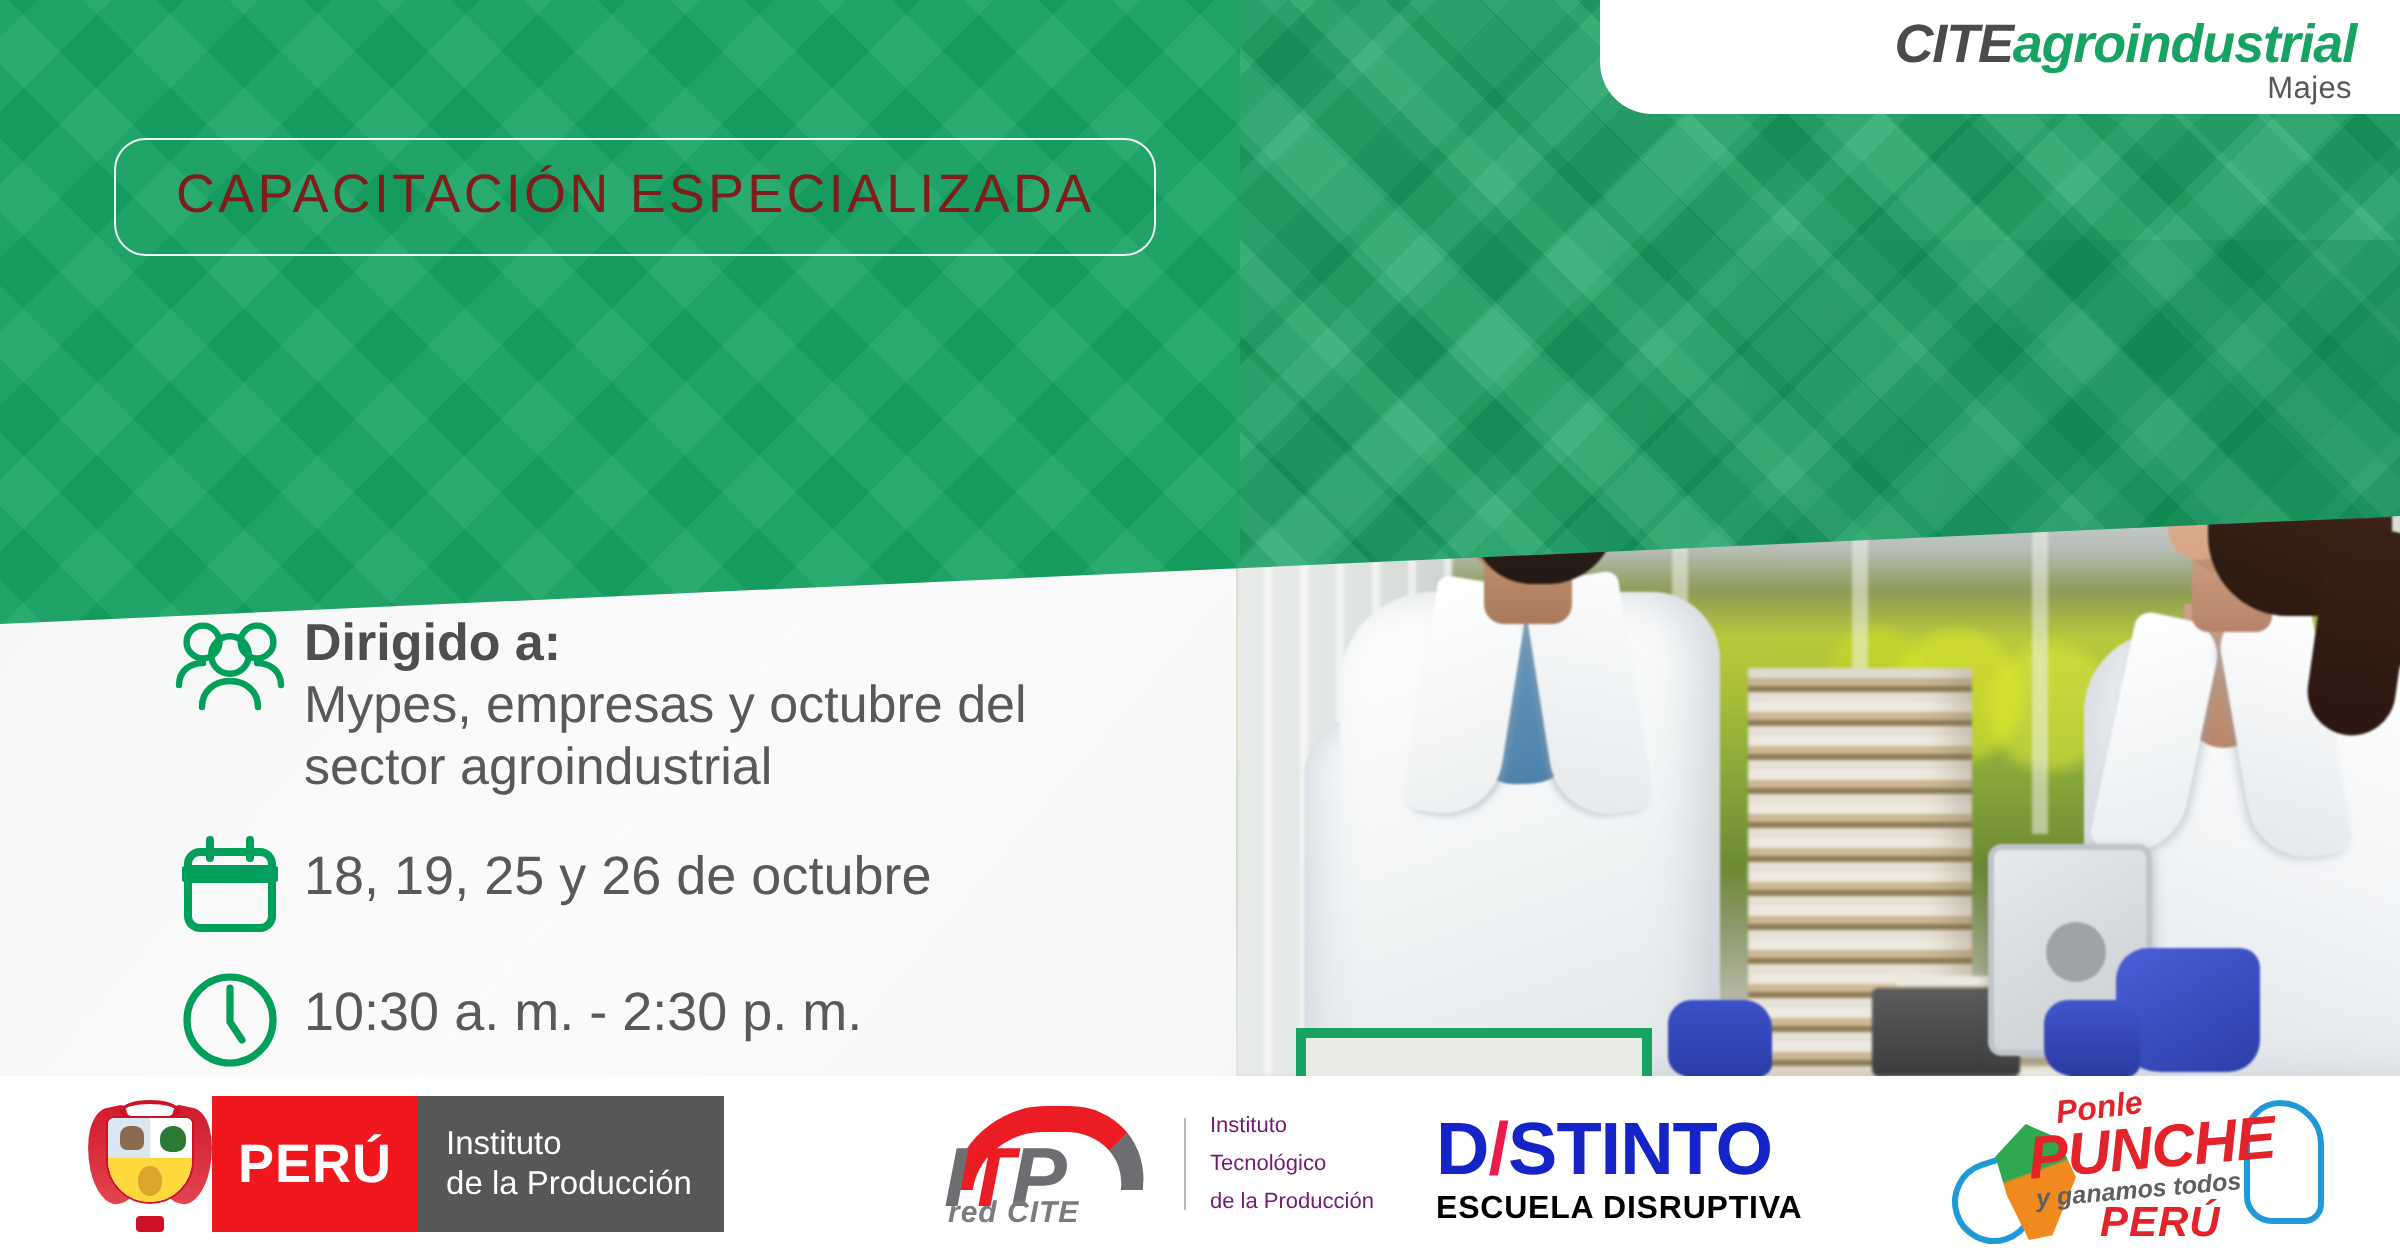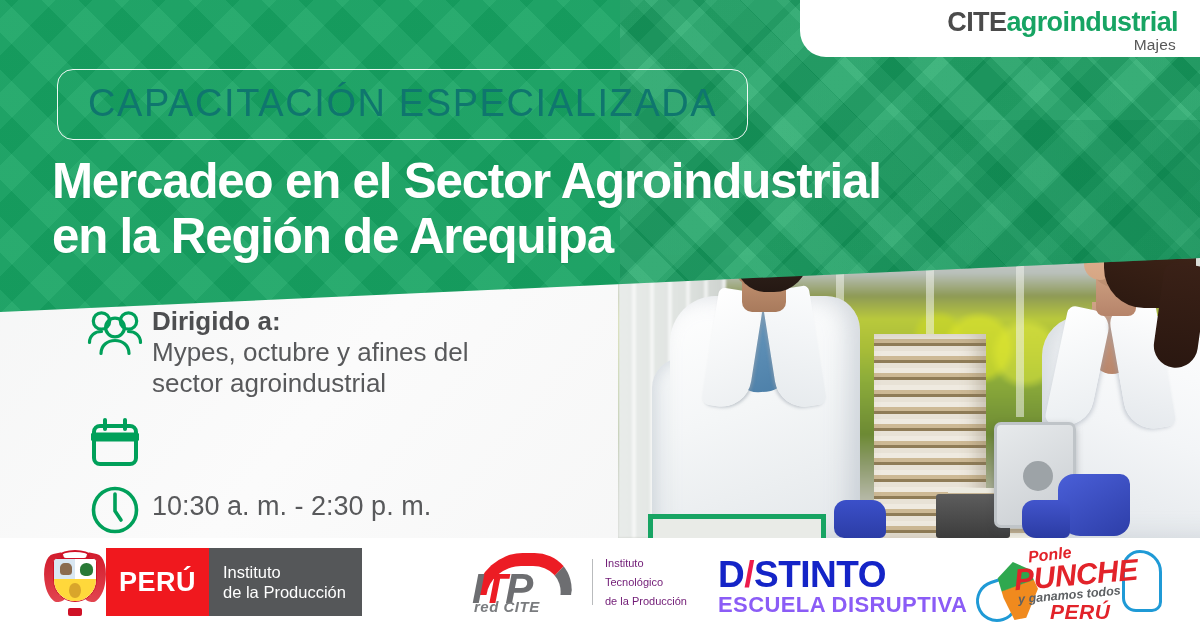--- a/index.html
+++ b/index.html
@@ -241,39 +241,39 @@
   }
 
   
   .logo-panel {
     position:absolute; right:0; top:0; width:400px; height:57px;
     background:#ffffff; border-bottom-left-radius:26px;
     z-index:7;
   }
   .logo-wordmark {
     position:absolute; right:22px; top:7px;
-    font-size:27px; font-weight:bold; 
+    font-size:27px; font-weight:bold; font-style:italic;
     letter-spacing:-.6px; white-space:nowrap;
   }
   .logo-cite { color:#4b4b4b; }
   .logo-agro { color:#17a463; }
   .logo-sub {
     position:absolute; right:24px; top:36px;
     font-size:15.5px; color:#585858; letter-spacing:.2px;margin-left:44px;
   }
 
   
   .badge {
     position:absolute; left:57px; top:69px;
     padding:12px 30px 14px 30px;
     border:1.6px solid rgba(255,255,255,.92);
     border-radius:16px; z-index:6;
   }
   .badge span {
-    color:#0f766e; font-size:38px; letter-spacing:1.6px; white-space:nowrap;
+    color:#7f1d1d; font-size:27px; letter-spacing:1.6px; white-space:nowrap;
   }
 
   
   .title {
     position:absolute; left:52px; top:154px; z-index:6;
     color:#ffffff; font-weight:bold; font-size:50px; line-height:55px;
     letter-spacing:-1.2px; white-space:nowrap;
     text-shadow:0 1px 1px rgba(0,0,0,.07);
   }
   .title div { transform:scaleX(.985); transform-origin:left center; }
@@ -361,21 +361,21 @@
   .itp-name { font-size:11px; line-height:19px; color:#701a75; white-space:nowrap; }
 
   
   .lg-dist { position:absolute; left:718px; top:18px; }
   .dist-main {
     font-size:37px; font-weight:bold; color:#1424c7; letter-spacing:-.5px;
     line-height:38px; white-space:nowrap;
   }
   .dist-slash { color:#ed1b4c; }
   .dist-sub {
-    font-size:22px; font-weight:bold; color:#8b5cf6; letter-spacing:.4px;
+    font-size:16px; font-weight:bold; color:#000000; letter-spacing:.4px;
     line-height:22px; white-space:nowrap;
   }
 
   
   .lg-punche { position:absolute; left:972px; top:6px; width:200px; height:78px; }
   .pp-map {
     position:absolute; left:24px; top:18px; width:42px; height:58px;
     background:linear-gradient(160deg,#2fa84f 0%,#2fa84f 42%,#f08a1e 44%,#f08a1e 100%);
     -webkit-clip-path:polygon(40% 0,78% 12%,100% 46%,72% 96%,44% 100%,18% 62%,4% 28%);
     clip-path:polygon(40% 0,78% 12%,100% 46%,72% 96%,44% 100%,18% 62%,4% 28%);
@@ -466,54 +466,51 @@
     <div class="logo-wordmark">
       <span class="logo-cite">CITE</span><span class="logo-agro">agroindustrial</span>
     </div>
     <div class="logo-sub">Majes</div>
   </div>
 
   <div class="badge">
     <span>CAPACITACIÓN ESPECIALIZADA</span>
   </div>
 
-  <div class="title">
-    <div>Mercadeo en el Sector Agroindustrial</div>
-    <div>en la Región de Arequipa</div>
-  </div>
 
   <div class="info-list">
 
     <div class="info-row r1">
       <div class="ic">
         <svg width="56" height="46" viewBox="0 0 56 46" fill="none" stroke="#00a05a" stroke-width="3.2" stroke-linecap="round">
           <circle cx="14.5" cy="11" r="8.2"></circle>
           <circle cx="41.5" cy="11" r="8.2"></circle>
           <circle cx="28" cy="17.5" r="9.4"></circle>
           <path d="M2.5 32.5c0-7 5.4-11 12-11"></path>
           <path d="M53.5 32.5c0-7-5.4-11-12-11"></path>
           <path d="M14 43.5c0-8 6.3-13 14-13s14 5 14 13"></path>
         </svg>
       </div>
       <div class="info-text">
         <span class="hd">Dirigido a:</span>
-        <span>Mypes, octubre y afines del</span><br>
+        <span>Mypes, empresas y octubre del</span><br>
         <span>sector agroindustrial</span>
       </div>
     </div>
 
     <div class="info-row r2">
       <div class="ic">
         <svg width="48" height="50" viewBox="0 0 48 50" fill="none" stroke="#00a05a" stroke-width="4" stroke-linecap="round">
           <rect x="3" y="9" width="42" height="38" rx="6"></rect>
           <path d="M3 20h42" stroke-width="9"></path>
           <path d="M14 3v9"></path>
           <path d="M34 3v9"></path>
         </svg>
       </div>
+      <div class="info-text">18, 19, 25 y 26 de octubre</div>
     </div>
 
     <div class="info-row r3">
       <div class="ic">
         <svg width="50" height="50" viewBox="0 0 50 50" fill="none" stroke="#00a05a" stroke-width="3.6" stroke-linecap="round">
           <circle cx="25" cy="25" r="21.5"></circle>
           <path d="M25 9v17l6 9"></path>
         </svg>
       </div>
       <div class="info-text">10:30 a. m. - 2:30 p. m.</div>

